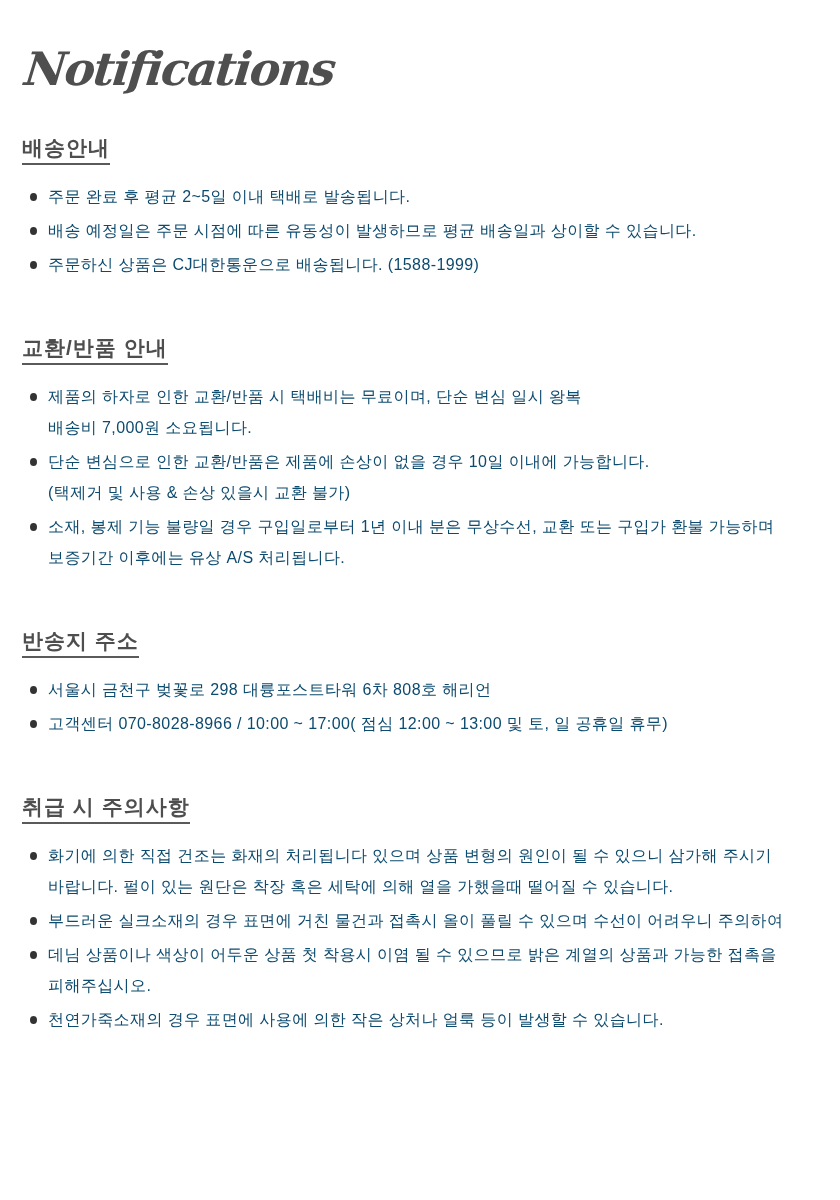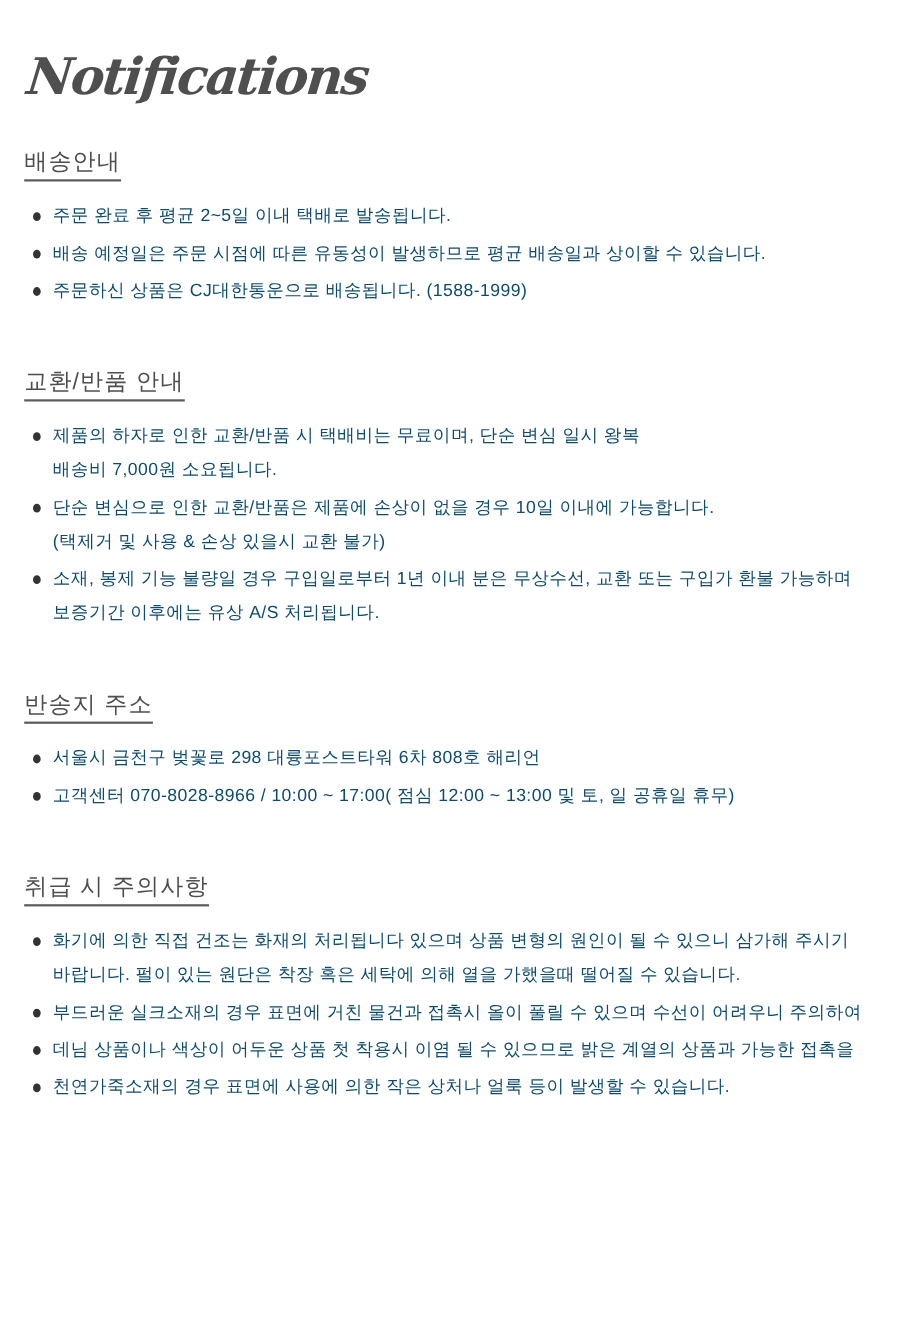--- a/index.html
+++ b/index.html
@@ -34,21 +34,21 @@
     white-space: nowrap;
   }
 
   
   .section { margin-top: 56px; }
   .section.first { margin-top: 14px; }
   .section h2 {
     display: inline-block;
     margin: 0;
     font-size: 21px;
-    font-weight: normal;
+    font-weight: bold;
     color: #4e4e4e;
     letter-spacing: 1px;
     border-bottom: 2px solid #5a5a5a;
     padding-bottom: 4px;
     line-height: 1.1;
   }
   .section ul {
     list-style: none;
     margin: 16px 0 0 0;
     padding: 0 0 0 8px;
@@ -144,20 +144,21 @@
           <span class="line">화기에 의한 직접 건조는 화재의 처리됩니다 있으며 상품 변형의 원인이 될 수 있으니 삼가해 주시기</span>
           <span class="line">바랍니다. 펄이 있는 원단은 착장 혹은 세탁에 의해 열을 가했을때 떨어질 수 있습니다.</span>
         </li>
         <li>
           <span class="dot"></span>
           <span class="line">부드러운 실크소재의 경우 표면에 거친 물건과 접촉시 올이 풀릴 수 있으며 수선이 어려우니 주의하여</span>
         </li>
         <li>
           <span class="dot"></span>
           <span class="line">데님 상품이나 색상이 어두운 상품 첫 착용시 이염 될 수 있으므로 밝은 계열의 상품과 가능한 접촉을</span>
+          <span class="line">피해주십시오.</span>
         </li>
         <li>
           <span class="dot"></span>
           <span class="line">천연가죽소재의 경우 표면에 사용에 의한 작은 상처나 얼룩 등이 발생할 수 있습니다.</span>
 
         </li>
       </ul>
     </div>
 
   </div>

